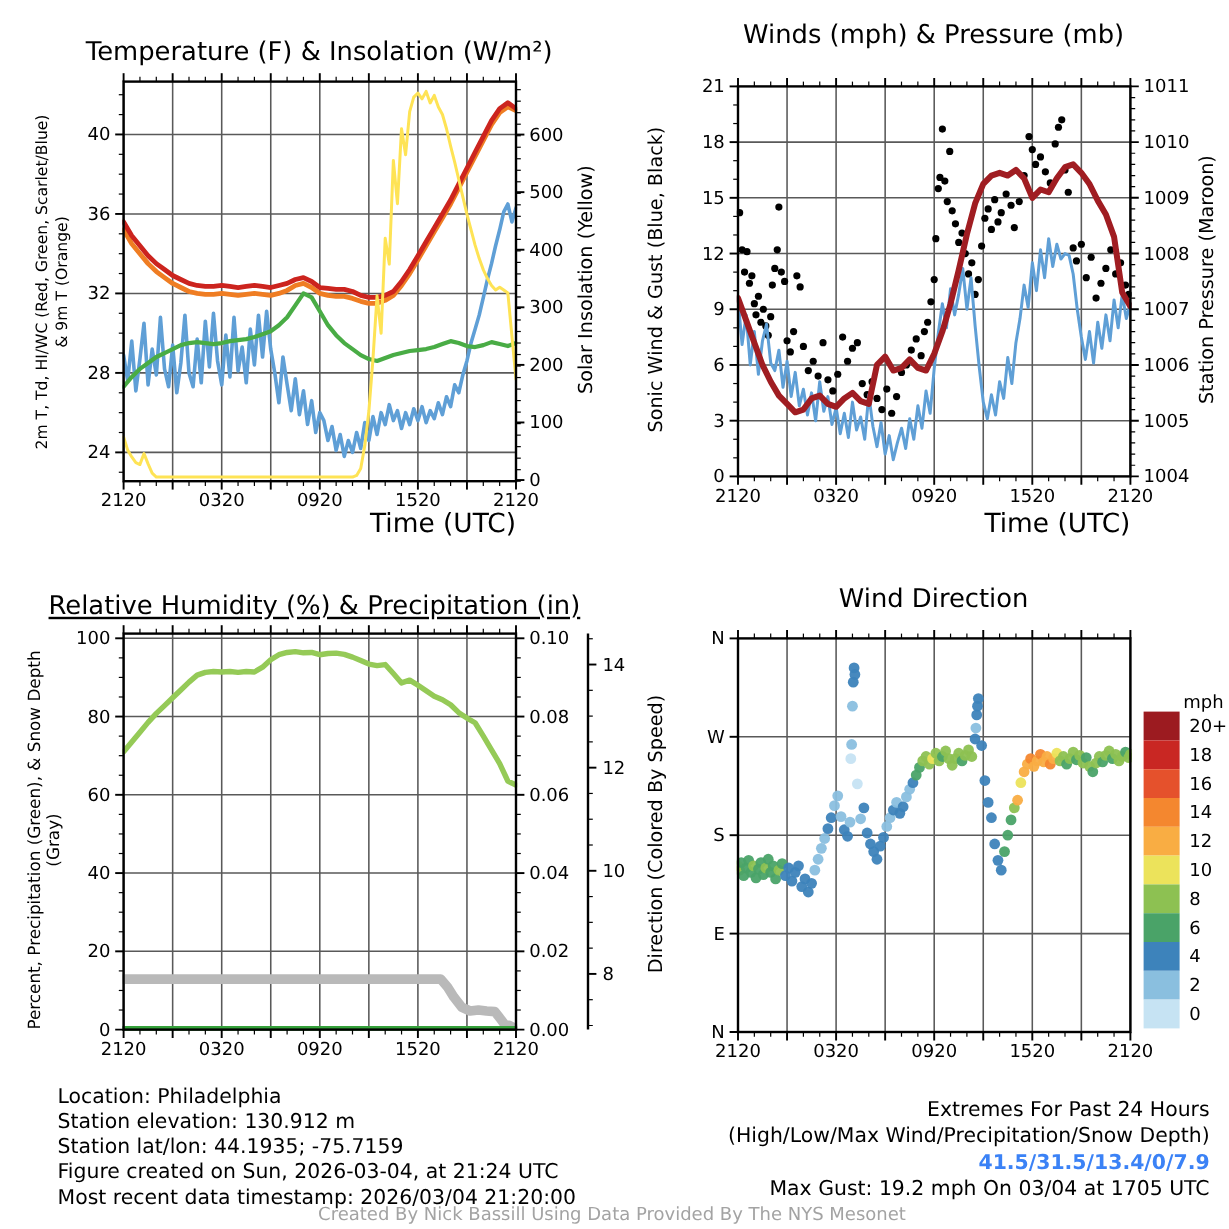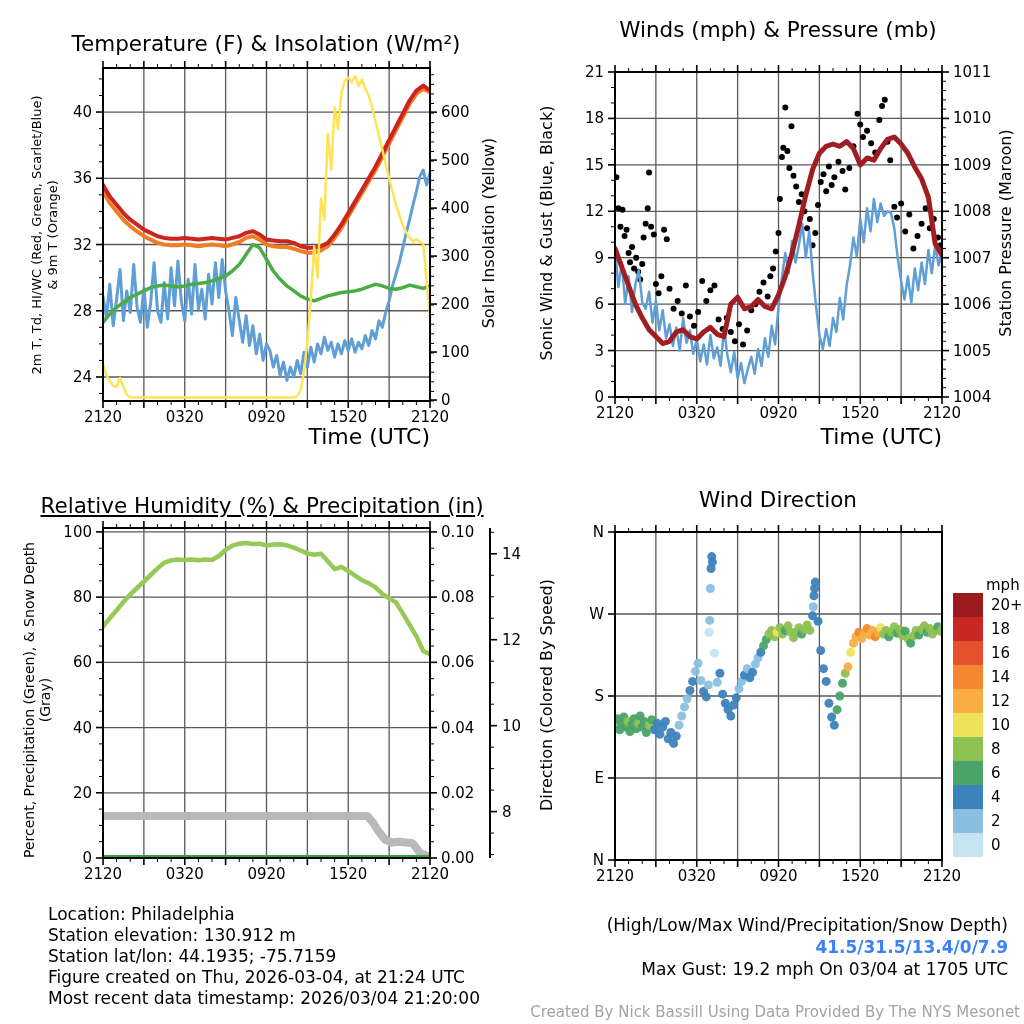--- a/index.html
+++ b/index.html
@@ -7,21 +7,21 @@
         font-family:"DejaVu Sans","Liberation Sans",sans-serif;color:#000;}
   #charts-canvas{position:absolute;left:0;top:0;}
   .chart-title{position:absolute;width:520px;text-align:center;font-size:21.5px;color:#000;}
   .xlabel{position:absolute;width:327px;text-align:right;font-size:22px;}
   .vlabel{position:absolute;text-align:center;transform:rotate(-90deg);transform-origin:center;font-size:15px;line-height:16px;}
   .vlabel.small{font-size:13px;}
   .vlabel.mid{font-size:14px;}
   .footer-left{position:absolute;left:20px;top:904px;font-size:17px;line-height:21px;margin-left:28px;}
   .footer-right{position:absolute;right:16px;top:914px;font-size:17px;line-height:22px;text-align:right;}
   .extremes-values{font-weight:bold;}
-  .credit{position:absolute;left:0;top:1003px;width:1020px;text-align:right;font-size:15px;color:#a3a3a3;}
+  .credit{position:absolute;left:0;top:1003px;width:1020px;text-align:center;font-size:15px;color:#a3a3a3;}
   .legend-title{position:absolute;left:986px;top:576px;font-size:15px;}
 </style>
 </head>
 <body>
 
 <div id="page">
   <svg id="charts-canvas" width="1024" height="1024">
       <g>
         <clipPath id="clip0">
           <rect x="102" y="67" width="329" height="335"></rect>
@@ -853,22 +853,23 @@
   <div class="vlabel" style="left:843px;top:225px;width:325px;font-size:16px;">Station Pressure (Maroon)</div>
   <div class="vlabel mid" style="left:-128px;top:684px;width:330px;">Percent, Precipitation (Green), &amp; Snow Depth (Gray)</div>
   <div class="vlabel" style="left:383px;top:687px;width:328px;font-size:16px;">Direction (Colored By Speed)</div>
 
   <div class="legend-title">mph</div>
 
   <div class="footer-left">
     <div>Location: Philadelphia</div>
     <div>Station elevation: 130.912 m</div>
     <div>Station lat/lon: 44.1935; -75.7159</div>
-    <div>Figure created on Thu, 2026-03-04, at 21:24 UTC</div>
+    <div>Figure created on Sun, 2026-03-04, at 21:24 UTC</div>
     <div>Most recent data timestamp: 2026/03/04 21:20:00</div>
   </div>
   <div class="footer-right">
+    <div>Extremes For Past 24 Hours</div>
     <div>(High/Low/Max Wind/Precipitation/Snow Depth)</div>
     <div class="extremes-values" id="extremes-values" style="color: #3b82f6;">41.5/31.5/13.4/0/7.9</div>
     <div>Max Gust: 19.2 mph On 03/04 at 1705 UTC</div>
   </div>
   <div class="credit">Created By Nick Bassill Using Data Provided By The NYS Mesonet</div>
 </div>
 
 </body></html>

